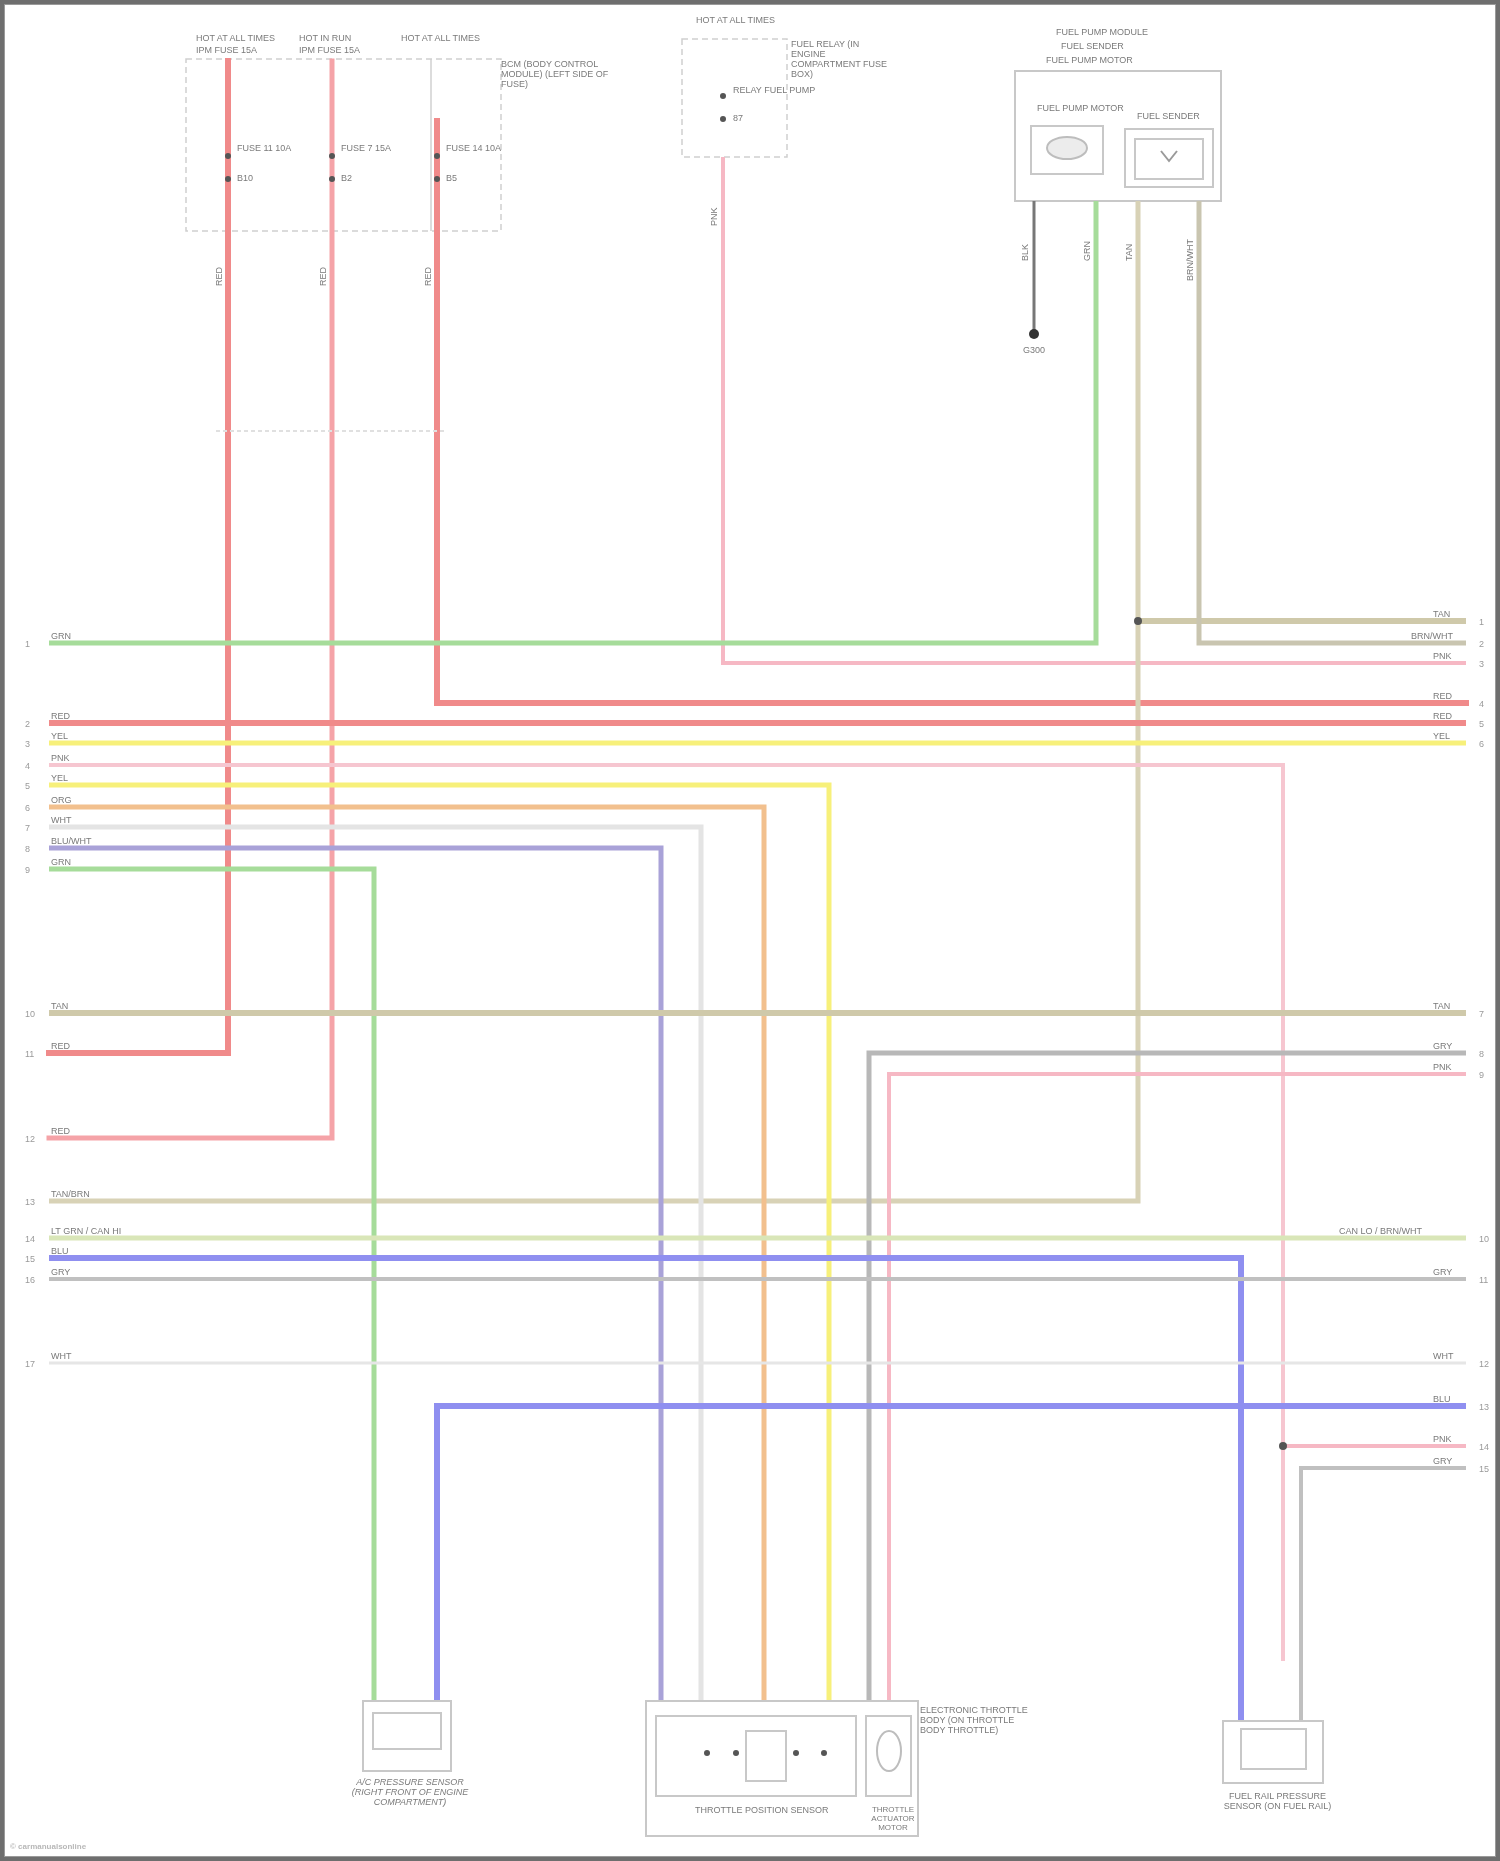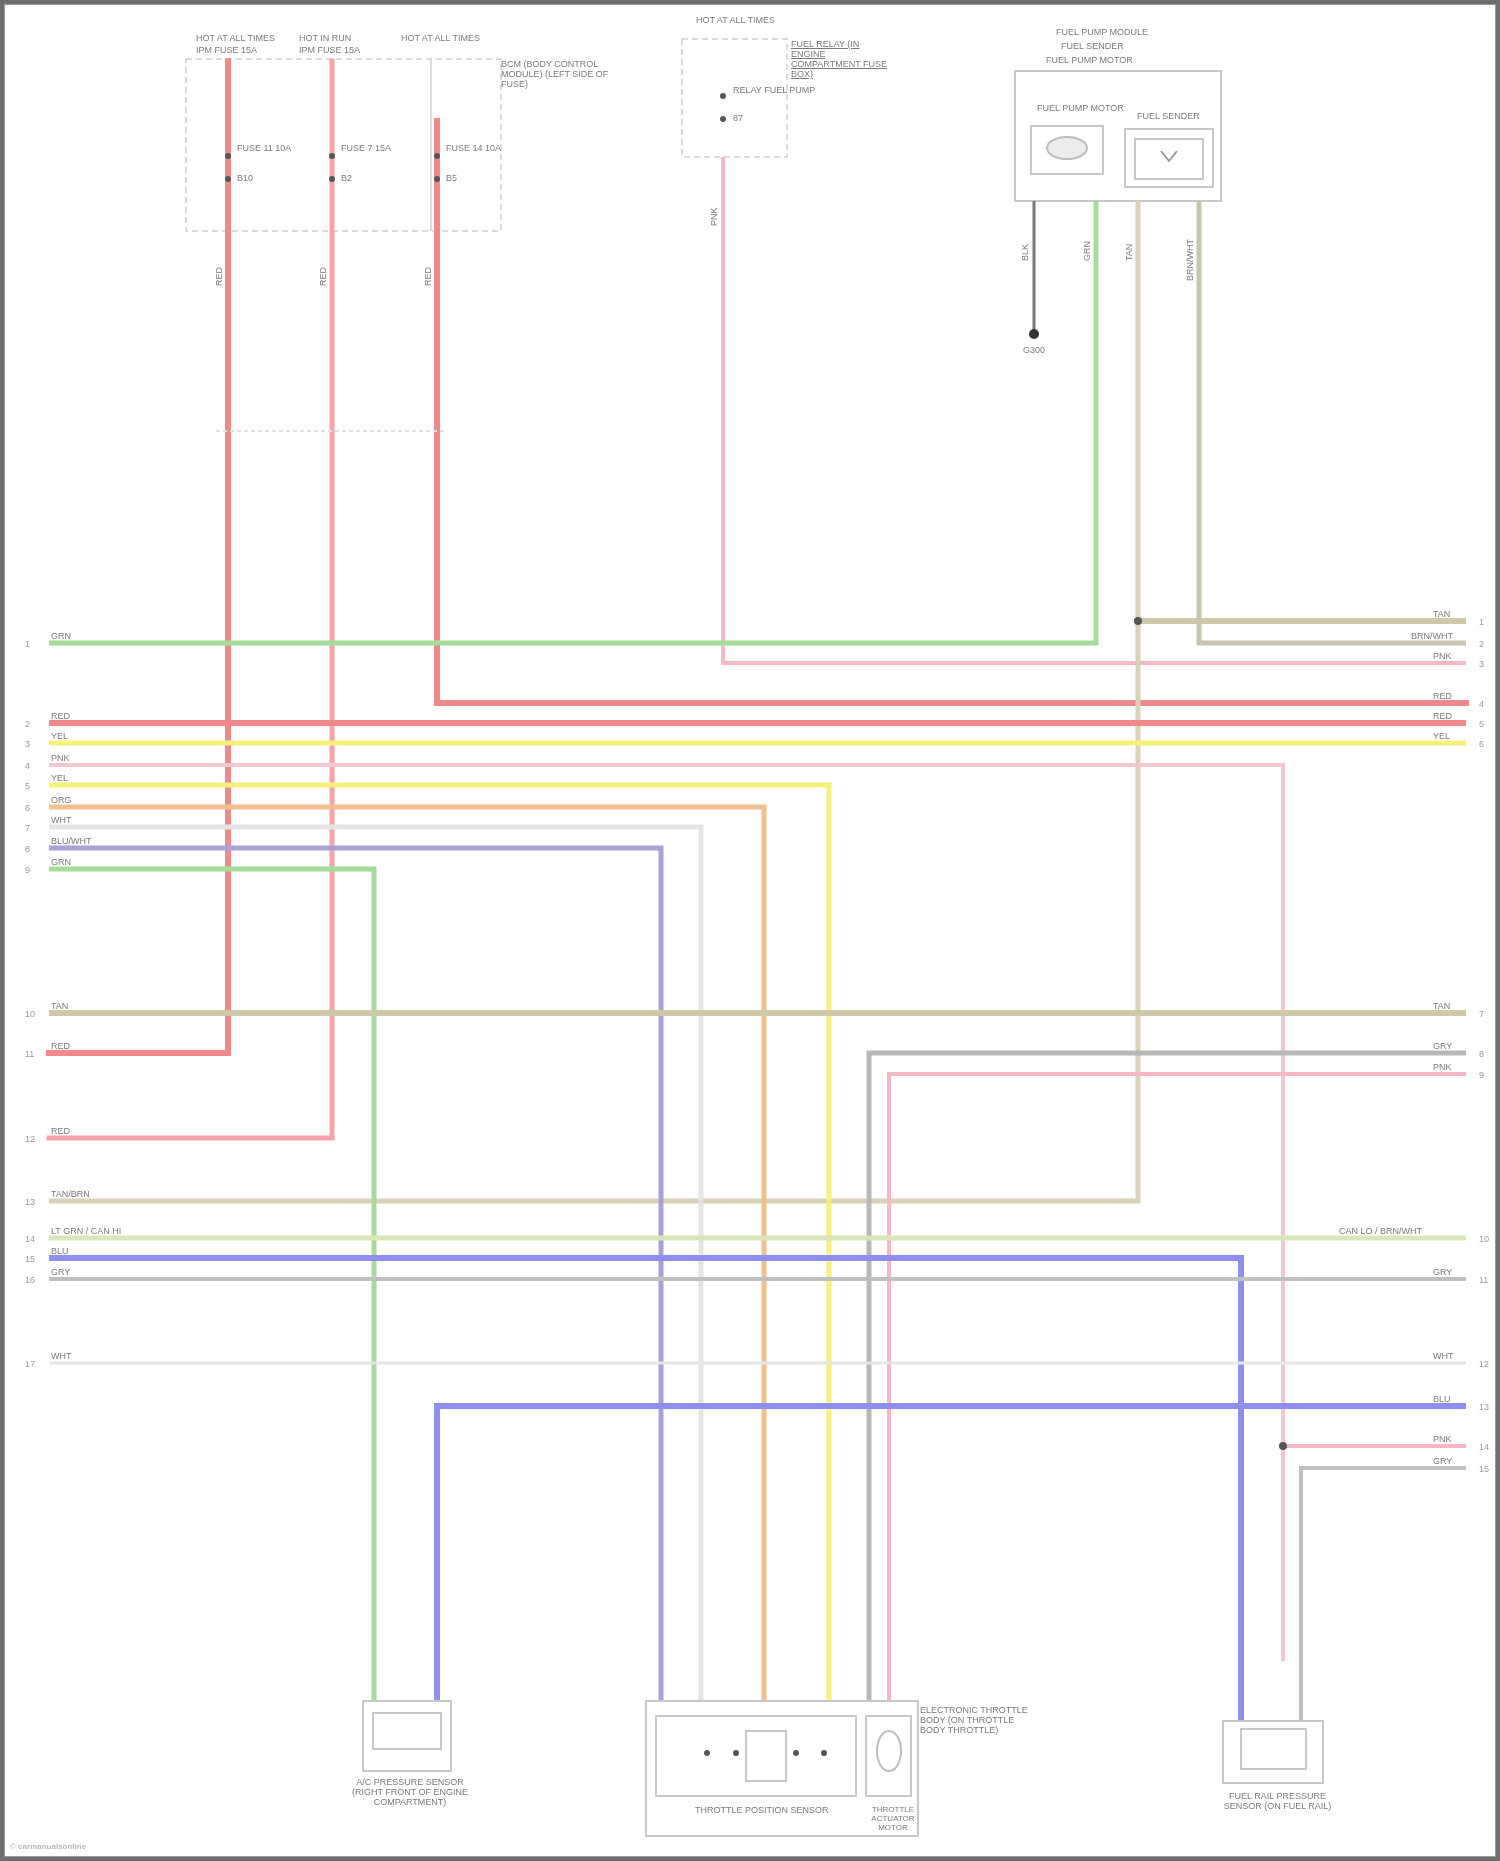--- a/index.html
+++ b/index.html
@@ -126,21 +126,21 @@
     <text class="lbl" x="445" y="180">B5</text>
   </g>
   <foreignObject x="500" y="58" width="110" height="70">
     <div style="font:9px 'Liberation Sans',sans-serif;color:#7a7a7a;">BCM (BODY CONTROL MODULE) (LEFT SIDE OF FUSE)</div>
   </foreignObject>
 
   <text class="lbl" x="695" y="22">HOT AT ALL TIMES</text>
   <text class="lbl" x="732" y="92">RELAY FUEL PUMP</text>
   <text class="lbl" x="732" y="120">87</text>
   <foreignObject x="790" y="38" width="100" height="80">
-    <div style="font:9px 'Liberation Sans',sans-serif;color:#7a7a7a;text-decoration:underline;">FUEL RELAY (IN ENGINE COMPARTMENT FUSE BOX)</div>
+    <div style="font:9px 'Liberation Sans',sans-serif;color:#7a7a7a;">FUEL RELAY (IN ENGINE COMPARTMENT FUSE BOX)</div>
   </foreignObject>
 
   <text class="lbl" x="1055" y="34">FUEL PUMP MODULE</text>
   <text class="lbl" x="1060" y="48">FUEL SENDER</text>
   <text class="lbl" x="1045" y="62">FUEL PUMP MOTOR</text>
   <text class="lbl" x="1036" y="110">FUEL PUMP MOTOR</text>
   <text class="lbl" x="1136" y="118">FUEL SENDER</text>
   <text class="lbl" x="1022" y="352">G300</text>
 
   <g>
@@ -218,20 +218,20 @@
     <text class="lblv" transform="translate(325,285) rotate(-90)">RED</text>
     <text class="lblv" transform="translate(430,285) rotate(-90)">RED</text>
     <text class="lblv" transform="translate(716,225) rotate(-90)">PNK</text>
     <text class="lblv" transform="translate(1027,260) rotate(-90)">BLK</text>
     <text class="lblv" transform="translate(1089,260) rotate(-90)">GRN</text>
     <text class="lblv" transform="translate(1131,260) rotate(-90)">TAN</text>
     <text class="lblv" transform="translate(1192,280) rotate(-90)">BRN/WHT</text>
   </g>
 </svg>
 
-<div style="position:absolute;left:340px;top:1772px;width:130px;font-size:9px;color:#7a7a7a;text-align:center;">A/C PRESSURE SENSOR (RIGHT FRONT OF ENGINE COMPARTMENT)</div>
+<div style="position:absolute;left:340px;top:1772px;width:130px;font-size:9px;color:#7a7a7a;text-align:center;font-style:italic;">A/C PRESSURE SENSOR (RIGHT FRONT OF ENGINE COMPARTMENT)</div>
 <div style="position:absolute;left:690px;top:1800px;width:140px;font-size:9px;color:#7a7a7a;text-align:left;">THROTTLE POSITION SENSOR</div>
 <div style="position:absolute;left:860px;top:1800px;width:56px;font-size:8px;color:#7a7a7a;text-align:center;">THROTTLE ACTUATOR MOTOR</div>
 <div style="position:absolute;left:915px;top:1700px;width:120px;font-size:9px;color:#7a7a7a;">ELECTRONIC THROTTLE BODY (ON THROTTLE BODY THROTTLE)</div>
 <div style="position:absolute;left:1210px;top:1786px;width:125px;font-size:9px;color:#7a7a7a;text-align:center;">FUEL RAIL PRESSURE SENSOR (ON FUEL RAIL)</div>
 </div>
 
 <div id="watermark">© carmanualsonline</div>
 
 </body></html>

